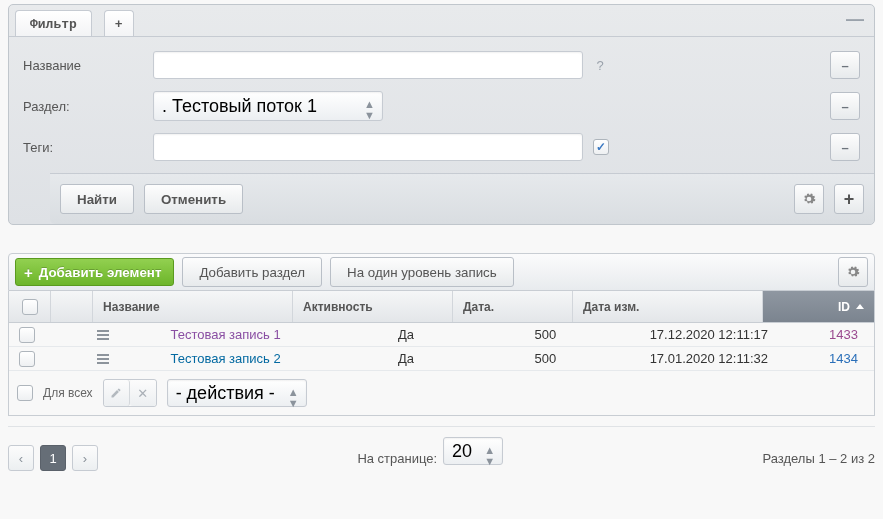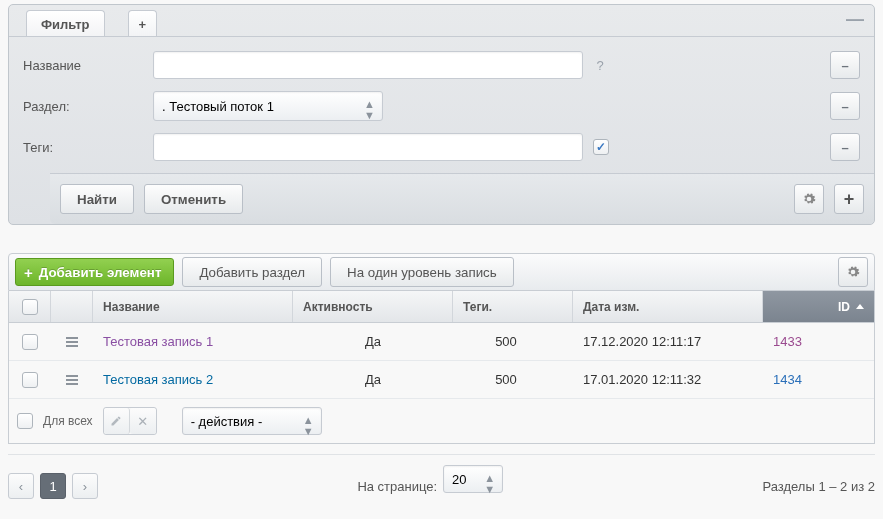--- a/index.html
+++ b/index.html
@@ -1,28 +1,28 @@
 <!DOCTYPE html>
 <html><head>
 <meta charset="utf-8">
 <style>
   * { box-sizing: border-box; margin: 0; padding: 0; }
   body { font-family: Arial, Helvetica, sans-serif; font-size: 13px; color: #333; background: #f8f8f8; width: 883px; height: 519px; overflow: hidden; }
   
   
   .filter-box { margin: 4px 8px 0 8px; background: linear-gradient(#e8eaec, #dee1e5); border: 1px solid #c0c6cc; border-radius: 5px; position: relative; }
   .tabs { display:flex; align-items:flex-end; gap:6px; padding: 0 0 0 0; height:32px; position: relative; }
-  .tab { background: linear-gradient(#fff,#f2f3f5); border:1px solid #c6cbd2; border-bottom:none; border-radius:4px 4px 0 0; padding:6px 14px 5px 14px; font-weight:bold; color:#555; margin-left:17px; }
+  .tab { background: linear-gradient(#fff,#f2f3f5); border:1px solid #c6cbd2; border-bottom:none; border-radius:4px 4px 0 0; padding:6px 14px 5px 14px; font-weight:bold; color:#555; margin-left:6px;font-family:Liberation Mono, monospace; }
   .tab.add { font-weight:bold; padding:6px 10px 5px 10px; }
   .tabs-line { border-bottom:1px solid #c6cbd2; position:absolute; left:0; right:0; bottom:0; }
   .collapse { position:absolute; right:10px; top:8px; color:#9aa2ab; font-weight:bold; cursor:pointer; font-size:18px; line-height:12px;}
   .filter-body { padding: 14px 14px 0 14px; }
   .row { display:flex; align-items:center; margin-bottom:12px; }
   .label { width:130px; color:#555; }
-  .input { height:28px; border:1px solid #c6cbd2; border-radius:3px; background:#fff; padding:0 8px; font-size:13px; box-shadow: inset 0 1px 2px rgba(0,0,0,0.06); }
+  .input { height:28px; border:1px solid #c6cbd2; border-radius:3px; background:#fff; padding:0 8px; font-size:18px; box-shadow: inset 0 1px 2px rgba(0,0,0,0.06); }
   .input.wide { width:430px; }
   .sel { position:relative; width:230px; height:30px; }
   .sel .input { width:100%; height:30px; padding-right:26px; background:linear-gradient(#fff,#eceff2); cursor:pointer; text-align:left;}
   .sel .caret { position:absolute; right:8px; top:8px; color:#8b939c; pointer-events:none; font-size:11px; line-height:1; }
   .sq { width:30px; height:28px; border:1px solid #b9bfc7; border-radius:3px; background:linear-gradient(#fdfdfd,#e7eaec); display:flex; align-items:center; justify-content:center; color:#6d747c; cursor:pointer; font-weight:bold;}
   .q { color:#9aa2ab; width:14px; text-align:center; }
   .chk { width:16px; height:16px; border:1px solid #aeb5bc; border-radius:3px; background:linear-gradient(#fff,#eef0f2); display:inline-flex; align-items:center; justify-content:center; cursor:pointer;}
   .chk.on::after { content:"✓"; font-size:12px; color:#3a78c2; font-weight:bold;}
   .actions { border-top:1px solid #c6cbd2; background:linear-gradient(#e6e9ec,#d9dde1); padding:10px; display:flex; gap:10px; border-radius:0 0 5px 5px;margin-left:41px;}
   .btn { height:30px; padding:0 16px; border:1px solid #b9bfc7; border-radius:3px; background:linear-gradient(#fdfdfd,#e7eaec); font-weight:bold; color:#555; cursor:pointer; display:inline-flex; align-items:center;}
@@ -30,37 +30,37 @@
   
   
   .tbar { margin: 28px 8px 0 8px; height:38px; border:1px solid #c8cdd3; border-radius:4px 4px 0 0; background:linear-gradient(#fbfbfc,#e8ebee); display:flex; align-items:center; padding:0 6px; gap:8px;}
   .btn-green { height:28px; padding:0 12px 0 8px; border:1px solid #5a9a1f; border-radius:3px; background:linear-gradient(#92d050,#6db52a); color:#fff; font-weight:bold; text-shadow:0 -1px rgba(0,0,0,0.2); cursor:pointer; display:inline-flex; align-items:center; gap:6px;}
   
   
   .tbl { margin:0 8px; border-left:1px solid #c8cdd3; border-right:1px solid #c8cdd3; border-bottom:1px solid #c8cdd3;}
   .hdr { background:linear-gradient(#f5f6f7,#e3e6e9); display:flex; height:32px; align-items:center; border-bottom:1px solid #c8cdd3; font-weight:bold; color:#555; font-size:12px;}
   .hdr .cell { border-right:1px solid #d2d6db; height:100%; display:flex; align-items:center; padding:0 10px;}
   .hdr .cell.id { background:linear-gradient(#8f97a1,#7b848f); color:#fff; justify-content:center; gap:6px; border-right:none;}
-  .row2 { display:flex; height:38px; align-items:center; border-bottom:1px solid #e6e9ec;}
+  .row2 { display:flex; height:24px; align-items:center; border-bottom:1px solid #e6e9ec;gap:40px;}
   .cell { padding:0 10px; }
   .c-chk { width:42px; display:flex; justify-content:center;}
   .c-drag { width:42px; display:flex; justify-content:center; color:#8d949c; cursor:grab;}
   .c-name { width:200px; }
   .c-act { width:160px; text-align:center;}
   .c-sort { width:120px; text-align:center; padding-right:24px;}
   .c-date { width:190px;}
-  .c-id { width:110px; text-align:left; padding-right:16px;}
+  .c-id { width:110px; text-align:center; padding-right:16px;}
   .link { color:#0369a1; cursor:pointer;}
   .link.v { color:#8a4fa3;}
   .id-v { color:#9a4a8f; font-weight:normal;}
   .id-v.b { color:#2a6fb9;}
   
   .foot { display:flex; align-items:center; gap:10px; padding:8px 8px;}
   .mini { height:26px; width:26px; border:1px solid #c6cbd2; border-radius:3px; background:linear-gradient(#fcfcfc,#eceff1); display:inline-flex; align-items:center; justify-content:center; color:#aab0b7;}
-  .sel.small { width:140px; height:28px;margin-left:15px;}
+  .sel.small { width:140px; height:28px;}
   .sel.small .input { height:28px;}
   
   
   .pager { margin:10px 8px 0 8px; display:flex; align-items:center; justify-content:space-between; border-top:1px solid #e0e3e6; padding-top:10px;}
   .pgroup { display:flex; align-items:center; gap:6px;}
   .pg { width:26px; height:26px; border:1px solid #c6cbd2; border-radius:3px; background:linear-gradient(#fcfcfc,#eceff1); display:inline-flex; align-items:center; justify-content:center; color:#8a929a; cursor:pointer;}
   .pg.cur { background:#666e77; color:#fff; border-color:#5a616a;}
   .sel.xs { width:60px; height:42px;}
   .sel.xs .input{ height:28px; text-align:left;}
   
@@ -134,21 +134,21 @@
 </div>
 
 <div class="tbl">
   <div class="hdr">
     <div class="cell c-chk">
         <span class="chk"></span>
       </div>
     <div class="cell c-drag"></div>
     <div class="cell c-name">Название</div>
     <div class="cell c-act" style="text-align:left">Активность</div>
-    <div class="cell c-sort" style="text-align:left">Теги.</div>
+    <div class="cell c-sort" style="text-align:left">Дата.</div>
     <div class="cell c-date">Дата изм.</div>
     <div class="cell c-id id" style="flex:1; justify-content:flex-end;">
       <span>ID</span>
       <span class="tri"></span>
     </div>
   </div>
   <div id="rows">
       <div class="row2">
         <div class="cell c-chk">
           <span class="chk"></span>

